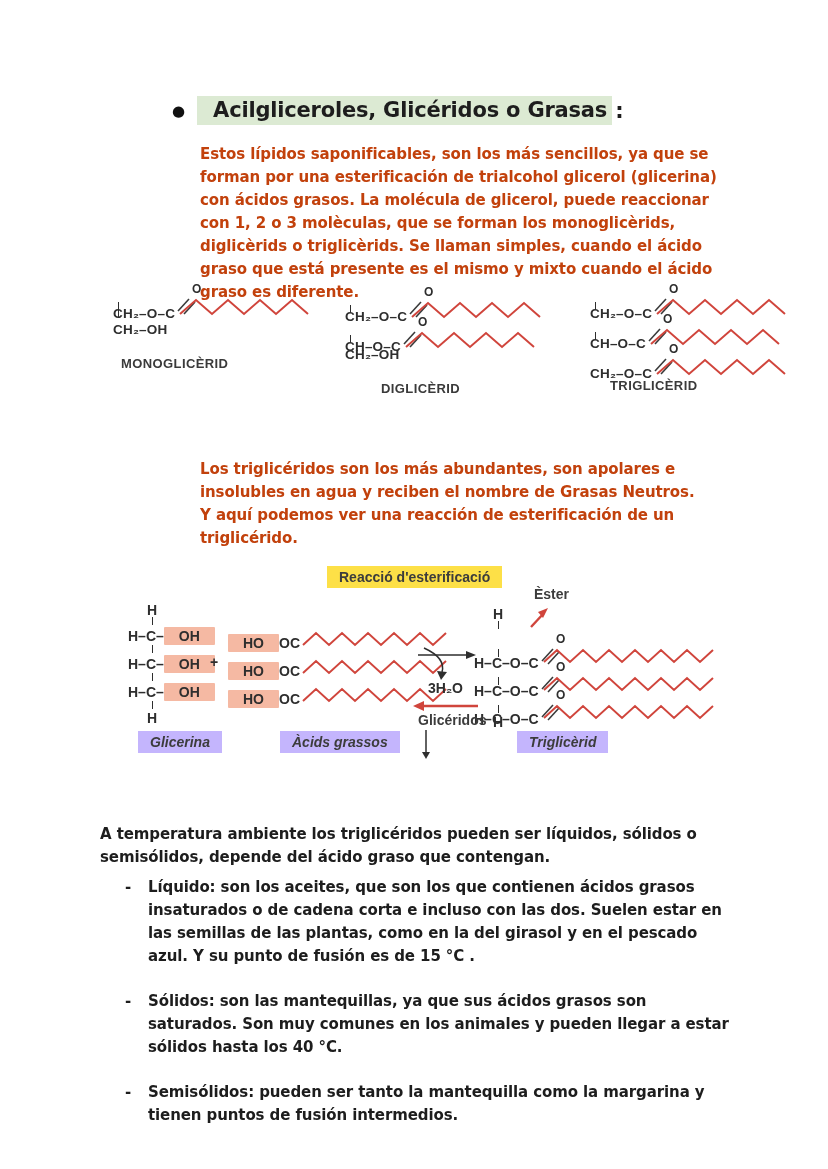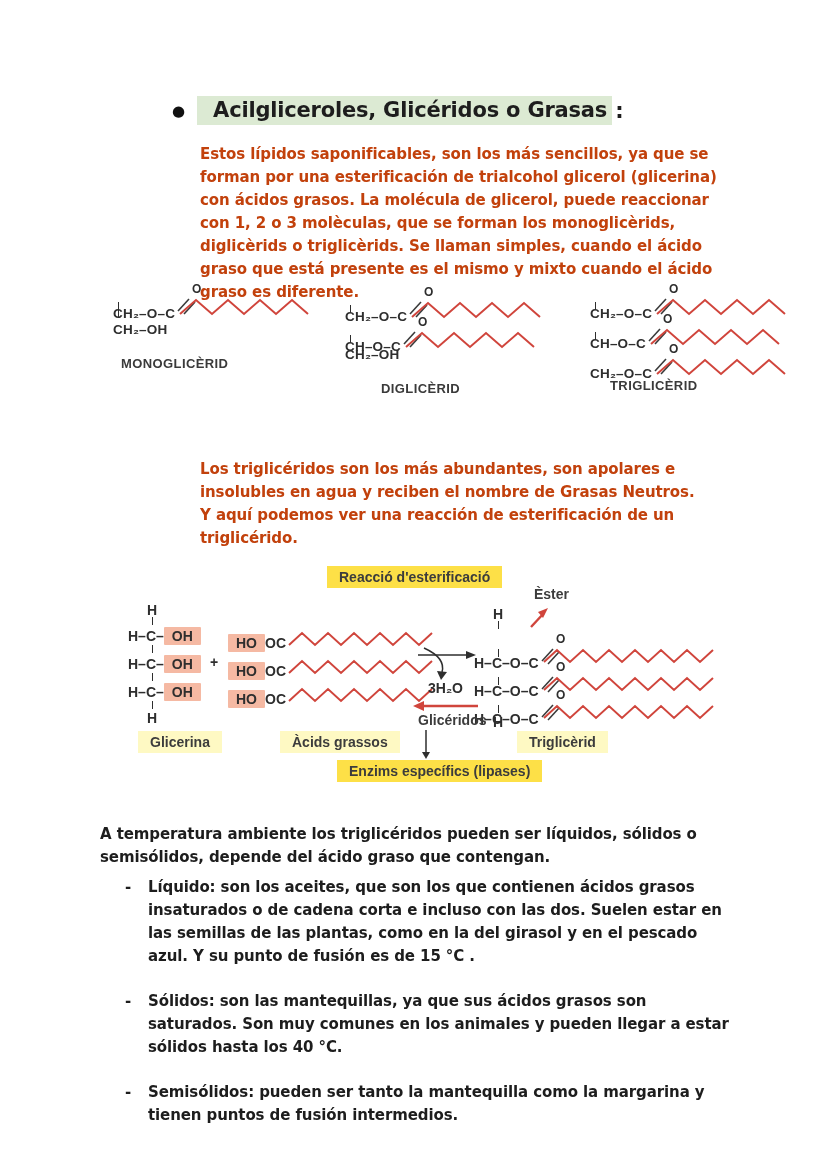--- a/index.html
+++ b/index.html
@@ -28,25 +28,25 @@
   svg.acyl{vertical-align:0px;}
   svg.acyl line{stroke:#3a3a3a;stroke-width:1.6;}
   .oat{font-size:12px;font-weight:bold;fill:#2e2e2e;font-family:"Liberation Sans",sans-serif;}
   .zig{fill:none;stroke:#d0453c;stroke-width:2;stroke-linejoin:miter;}
 
   
   .diagram{position:absolute;left:100px;top:560px;width:720px;height:232px;
            font-family:"Liberation Sans",sans-serif;}
   .dbox{position:absolute;font-size:14px;font-weight:bold;color:#3c3c3c;padding:3px 12px;white-space:nowrap;}
   .orange{background:#fde047;}
-  .green{background:#fef9c3;}
+  .green{background:#c4b5fd;font-style:italic;}
   .dtext{position:absolute;font-size:14px;font-weight:bold;color:#3c3c3c;white-space:nowrap;}
   .atomrow{position:absolute;font-size:14px;font-weight:bold;color:#2e2e2e;line-height:20px;white-space:nowrap;}
   .gvb{position:absolute;width:0;border-left:1.6px solid #2e2e2e;height:8px;}
-  .hl{background:#f5b9a3;padding:1px 8px;border-radius:1px;}
+  .hl{background:#f5b9a3;padding:1px 15px;border-radius:1px;}
   svg.chainline{vertical-align:-2px;}
   .gly,.prod{position:absolute;}
   .gly .atomrow,.prod .atomrow{position:absolute;}
 
   
   .bottom{position:absolute;left:100px;top:823px;width:634px;font-size:15px;font-weight:bold;
           line-height:23px;letter-spacing:-0.1px;color:#1d1d1d;}
   .bottom .bpara{margin-bottom:7px;}
   .blist{margin:0;padding:0;list-style:none;}
   .bitem{display:flex;margin-bottom:22px;}
@@ -227,21 +227,20 @@
     <div class="dtext" style="left:318px;top:152px;">Glicéridos</div>
 
     <svg style="position:absolute;left:320px;top:170px;" width="12" height="30">
       <line x1="6" y1="0" x2="6" y2="23" stroke="#2e2e2e" stroke-width="1.5"></line>
       <polygon points="6,29 2,22 10,22" fill="#2e2e2e"></polygon>
     </svg>
 
     <div class="dbox green" style="left:38px;top:171px;">Glicerina</div>
     <div class="dbox green" style="left:180px;top:171px;">Àcids grassos</div>
     <div class="dbox green" style="left:417px;top:171px;">Triglicèrid</div>
-    <div class="dbox orange" style="left:237px;top:200px;">Enzims específics (lipases)</div>
   </div>
 
   <div class="bottom">
     <div class="bpara">A temperatura ambiente los triglicéridos pueden ser líquidos, sólidos o semisólidos, depende del ácido graso que contengan.</div>
     <div class="blist">
       <div class="bitem">
         <span class="dash">-</span>
         <span class="btext">Líquido: son los aceites, que son los que contienen ácidos grasos insaturados o de cadena corta e incluso con las dos. Suelen estar en las semillas de las plantas, como en la del girasol y en el pescado azul. Y su punto de fusión es de 15 °C .</span>
       </div>
       <div class="bitem">

